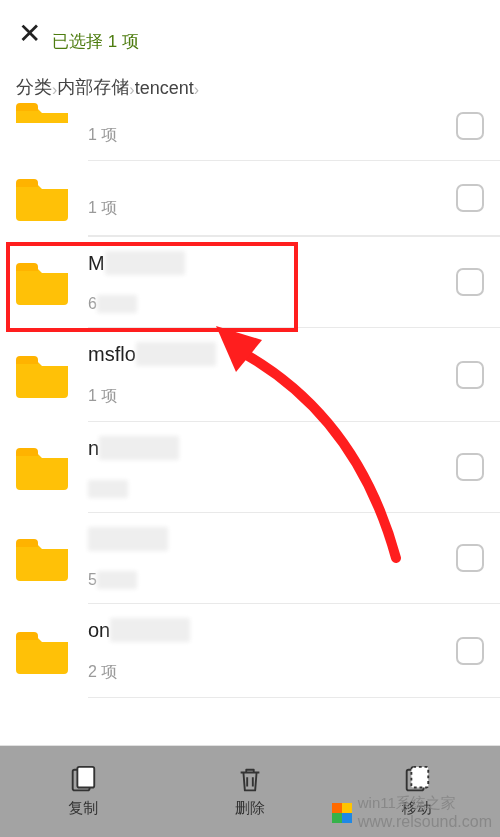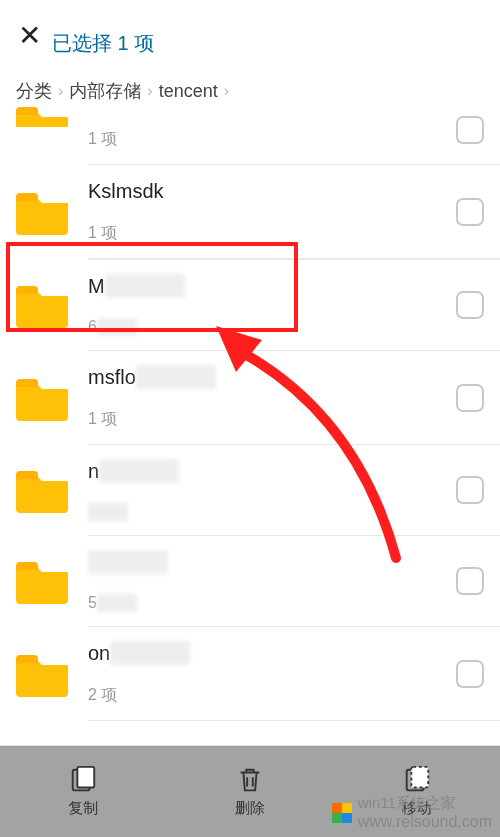--- a/index.html
+++ b/index.html
@@ -1,22 +1,22 @@
 <!DOCTYPE html>
 <html><head>
 <meta charset="utf-8">
 <style>
   * { box-sizing: border-box; margin: 0; padding: 0; }
   html, body { width: 500px; height: 837px; font-family: "Helvetica Neue", Arial, "PingFang SC", "Microsoft YaHei", sans-serif; background: #fff; overflow: hidden; position: relative; }
 
   .header { display: flex; align-items: center; padding: 14px 16px 14px 18px; }
   .header .close { font-size: 28px; line-height: 1; color: #222; width: 34px; }
-  .header .title { font-size: 20px; color: #0369a1; font-weight: 500; margin-top: 16px; }
-
-  .crumbs { display: flex; align-items: center; gap: 6px; padding: 8px 16px 6px 16px; font-size: 18px; color: #555; }
+  .header .title { font-size: 17px; color: #4d7c0f; font-weight: 500; margin-top: 16px; }
+
+  .crumbs { display: flex; align-items: flex-end; padding: 8px 16px 6px 16px; font-size: 18px; color: #555; }
   .crumbs .seg { color: #444; }
   .crumbs .chev { color: #bbb; font-size: 16px; }
 
   .list { }
   .row { display: flex; align-items: center; padding: 14px 16px 14px 14px; position: relative; }
   .row.partial { padding-top: 0; }
   .row.partial .folder { margin-top: -30px; }
   .row .folder { width: 56px; height: 46px; position: relative; margin-right: 18px; flex: 0 0 56px; }
   .row.partial .folder { height: 24px; overflow: hidden; }
   .folder svg { display: block; }
@@ -74,21 +74,20 @@
   </div>
     <div class="divider"></div>
     <div class="row">
     <div class="folder">
         <svg viewBox="0 0 56 46" width="56" height="46">
     <path d="M2 8 h20 l6 6 h26 v28 a4 4 0 0 1 -4 4 H6 a4 4 0 0 1 -4 -4 Z" fill="#ffc107"></path>
     <path d="M2 8 a4 4 0 0 1 4 -4 h14 a4 4 0 0 1 4 4 v4 H2 Z" fill="#ffb300"></path>
   </svg>
       </div>
     <div class="meta">
-      <div class="name">Kslmsdk</div>
       <div class="sub">1 项</div>
     </div>
     <div class="chk"></div>
   </div>
     <div class="divider"></div>
     <div class="divider"></div>
     <div class="row">
     <div class="folder">
         <svg viewBox="0 0 56 46" width="56" height="46">
     <path d="M2 8 h20 l6 6 h26 v28 a4 4 0 0 1 -4 4 H6 a4 4 0 0 1 -4 -4 Z" fill="#ffc107"></path>

